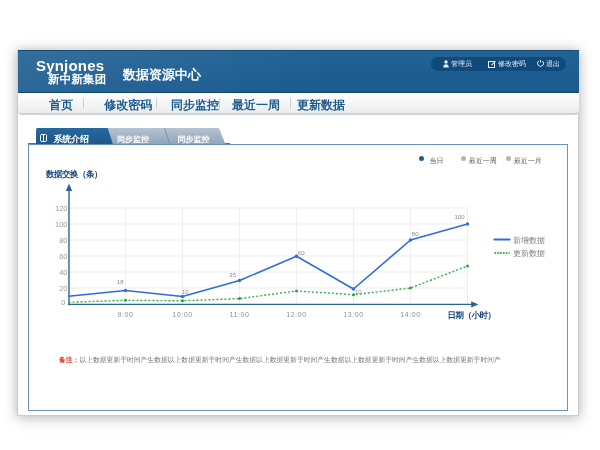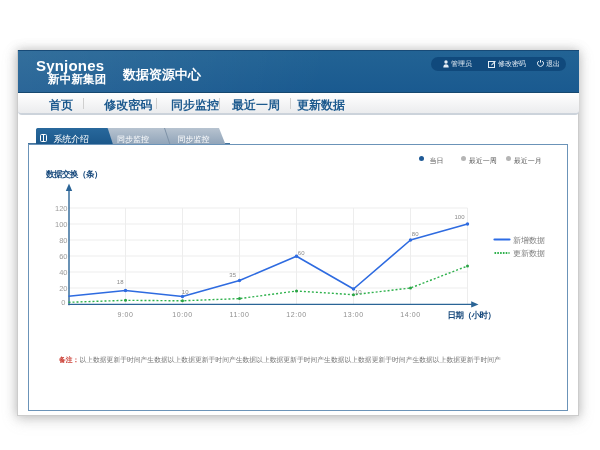--- a/index.html
+++ b/index.html
@@ -25,21 +25,21 @@
 .navsep { width:1px; height:11.5px; background:#cfcfcf; top:97.5px; }
 
 .tabgray { top:128px; height:16.5px; background:linear-gradient(#b7c3d0,#8fa3b8); }
 #tab3 { left:113px; width:113px; clip-path:polygon(0 0, 106px 0, 112.5px 16.5px, 0 16.5px); }
 #tab2 { left:108px; width:56px; clip-path:polygon(0 0, 49.5px 0, 55px 16.5px, 0 16.5px); }
 #tabsep { left:164px; top:128px; width:1.3px; height:16.5px; background:#7e92a7;
   transform:skewX(18.4deg); transform-origin:top left; }
 #tab1 { left:35.5px; top:127.5px; width:77.5px; height:17px;
   background:linear-gradient(#28689c,#1b578a);
   clip-path:polygon(0 17px, 0 3px, 1px 1px, 3px 0, 72px 0, 77.5px 17px); }
-.tabtxt { color:#fff; font-weight:normal; }
+.tabtxt { color:#fff; font-weight:bold; }
 #tabline { left:28.3px; top:143.6px; width:539.3px; height:1.5px; background:#7a9cbc; }
 #tablinedark { left:28.3px; top:143.4px; width:202.2px; height:2.1px; background:#44739d; }
 #panel { left:28.3px; top:143.6px; width:539.3px; height:267px;
   border:1.4px solid #6b93b8; background:#fff; }
 .radiolbl { font-size:7px; color:#555; top:155.5px; }
 .dot { border-radius:50%; }
 #note { left:59px; top:355px; font-size:6.8px; color:#777; letter-spacing:0; white-space:nowrap; }
 #note b { color:#cc4238; font-weight:bold; }
 </style>
 </head>

